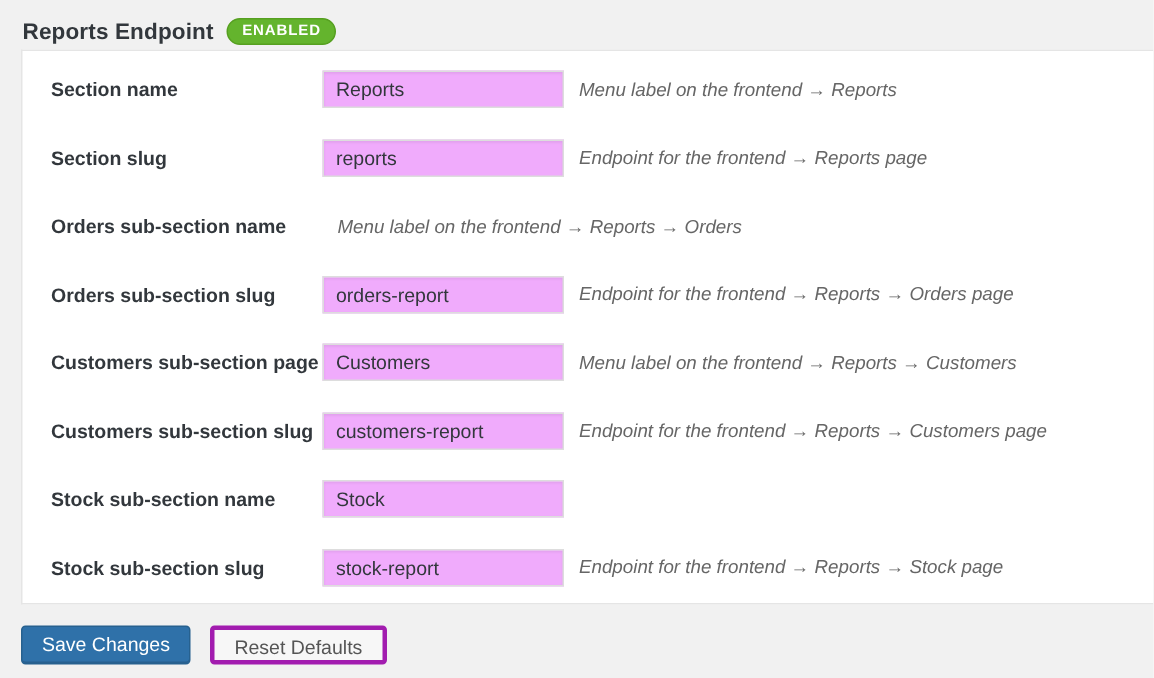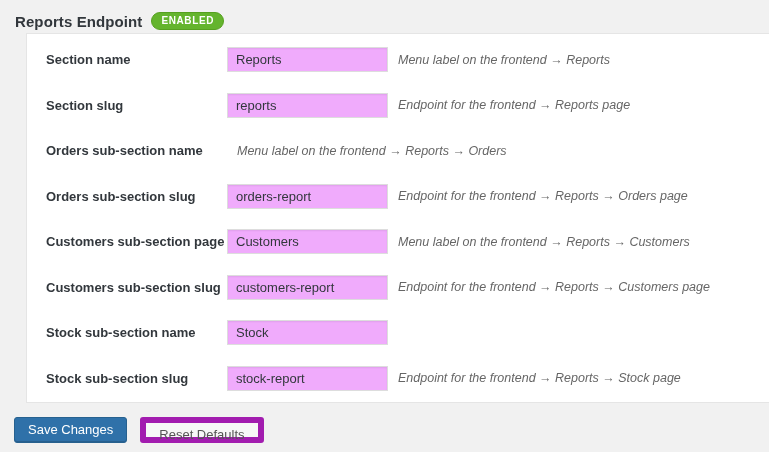--- a/index.html
+++ b/index.html
@@ -25,21 +25,21 @@
     border: 1px solid #56a020;
     color: #ffffff;
     font-size: 10px; font-weight: bold; letter-spacing: 0.6px;
     padding: 3px 9px 3px 9px;
     border-radius: 10px;
     line-height: 1;
   }
 
   .settings-panel {
     position: absolute;
-    left: 26px; top: 33px; right: 0;
+    left: 14px; top: 33px; right: 0;
     height: 370px;
     background: #ffffff;
     border: 1px solid #e5e5e5;
     border-right: none;
     padding: 3px 0 0 0;
   }
 
   .form-row {
     height: 45.5px;
     display: flex;
@@ -92,21 +92,21 @@
     line-height: 24px;
   }
   .btn-primary {
     background: #2f71a9;
     border: 1px solid #27618f;
     color: #ffffff;
     box-shadow: inset 0 -1px 0 rgba(0,0,0,0.15);
   }
   .btn-secondary {
     background: #f7f7f7;
-    border: 6px solid #a21caf;
+    border: 3px solid #a21caf;
     color: #555555;
   }
 </style>
 </head>
 <body>
 
 <div class="page">
 
   <div class="page-header">
     <span class="page-title">Reports Endpoint</span>

